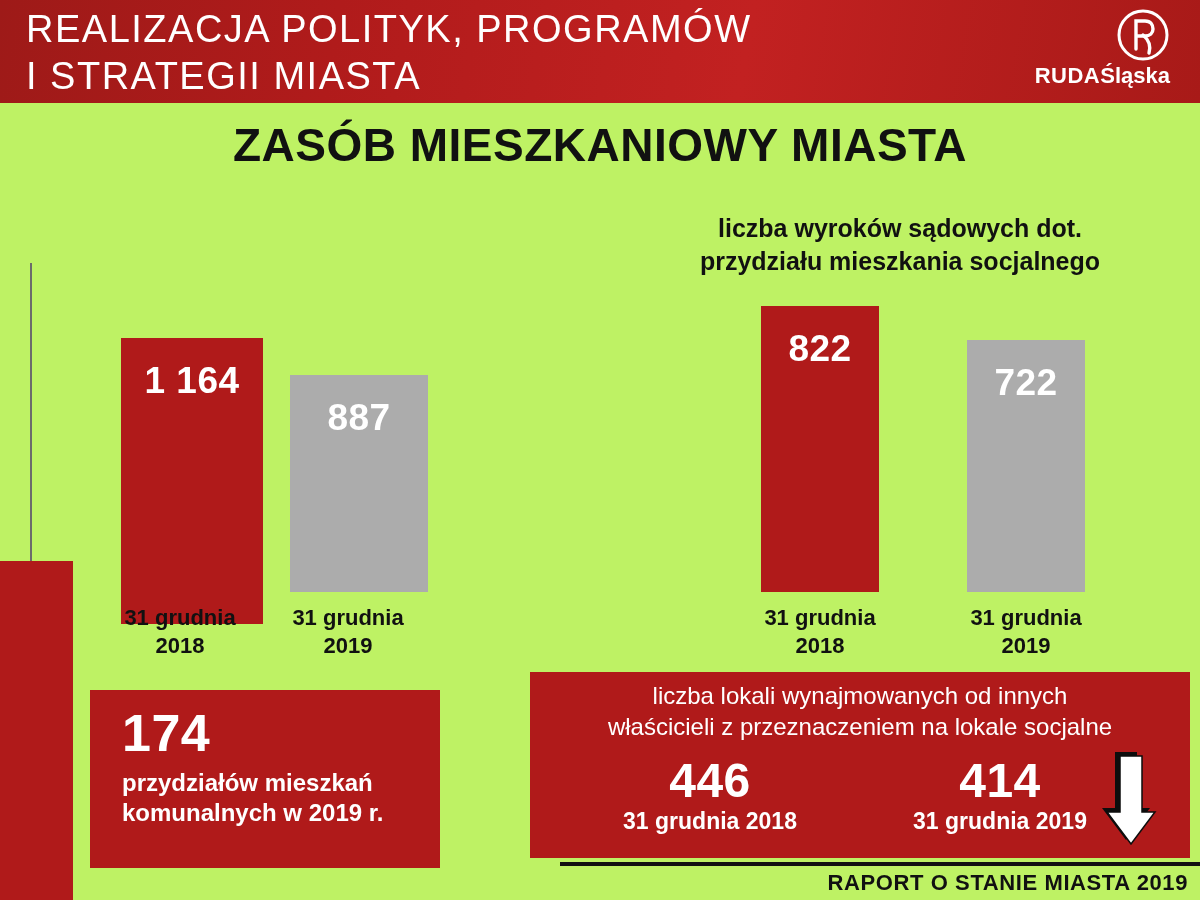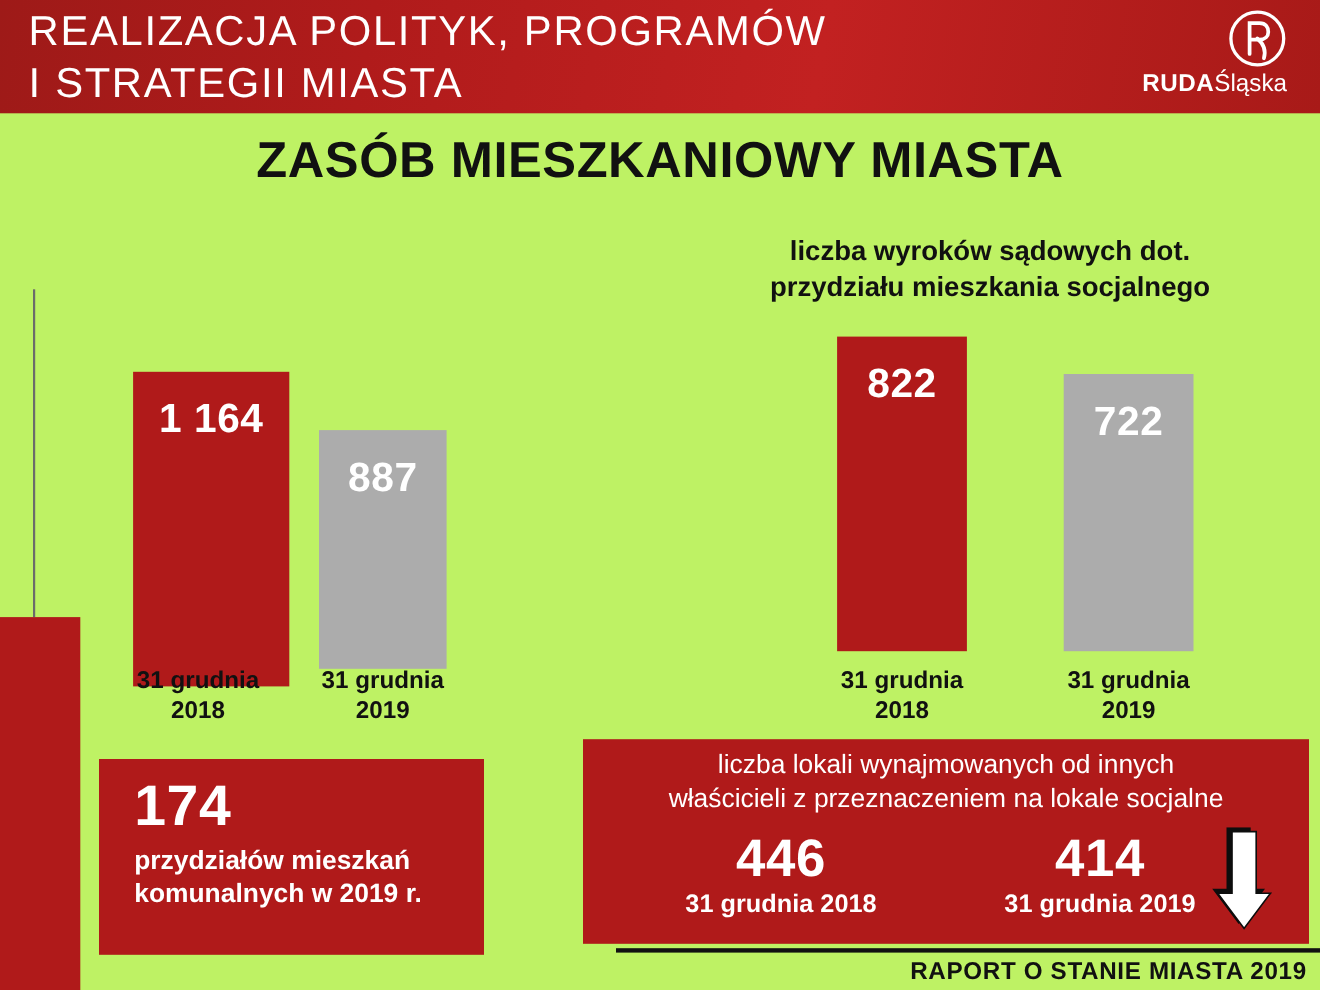--- a/index.html
+++ b/index.html
@@ -53,21 +53,21 @@
   .logo-text {
     position: absolute;
     right: 8px; bottom: 8px;
     color: #ffffff;
     font-size: 22px;
     line-height: 24px;
     white-space: nowrap;
     text-align: right;
   }
   .logo-text .b { font-weight: 700; letter-spacing: 0.5px; }
-  .logo-text .n { font-weight: 400; }
+  .logo-text .n { font-weight: 700; }
 
   
   .main-title {
     position: absolute;
     left: 0; top: 118px;
     width: 1200px;
     text-align: center;
     color: #111111;
     font-size: 46px;
     font-weight: 700;
@@ -236,21 +236,21 @@
   <div class="axis-line"></div>
   <div class="edge-block"></div>
 
 
   <div class="bar red" style="left:121px; top:314px; width:142px; height:286px;margin-top:24px;">
     <div class="bar-value">1 164</div>
   </div>
   <div class="bar-label" style="left:101px; width:158px;">31 grudnia
 2018</div>
 
-  <div class="bar gray" style="left:290px; top:375px; width:116px; height:217px;margin-top:16px;">
+  <div class="bar gray" style="left:290px; top:375px; width:138px; height:217px;">
     <div class="bar-value">887</div>
   </div>
   <div class="bar-label" style="left:269px; width:158px;">31 grudnia
 2019</div>
 
   <div id="heading-right" class="chart-heading">liczba wyroków sądowych dot.
 przydziału mieszkania socjalnego</div>
 
   <div class="bar red" style="left:761px; top:306px; width:118px; height:286px;">
     <div class="bar-value">822</div>

